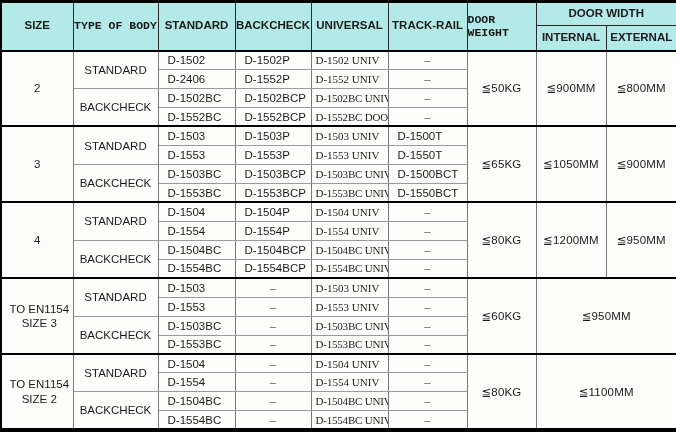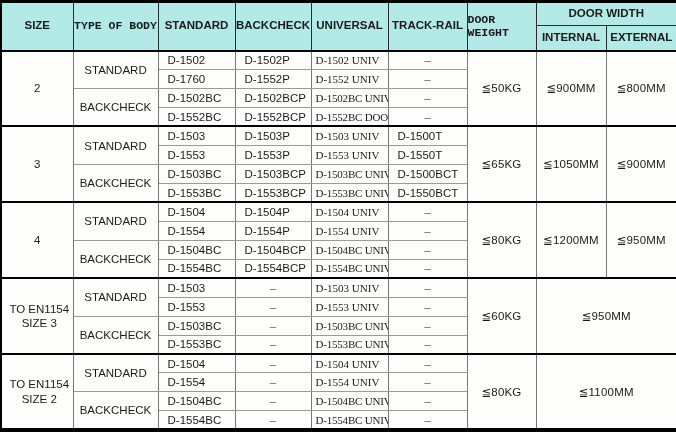--- a/index.html
+++ b/index.html
@@ -80,21 +80,21 @@
       <td class="type" rowspan="2">STANDARD</td>
       <td class="model">D-1502</td>
       <td class="model">D-1502P</td>
       <td class="model univ">D-1502 UNIV</td>
       <td class="model dash">–</td>
       <td class="meas" rowspan="4">≦50KG</td>
       <td class="meas" rowspan="4">≦900MM</td>
       <td class="meas" rowspan="4">≦800MM</td>
     </tr>
     <tr>
-      <td class="model">D-1760</td>
+      <td class="model">D-2406</td>
       <td class="model">D-1552P</td>
       <td class="model univ">D-1552 UNIV</td>
       <td class="model dash">–</td>
     </tr>
     <tr>
       <td class="type" rowspan="2">BACKCHECK</td>
       <td class="model">D-1502BC</td>
       <td class="model">D-1502BCP</td>
       <td class="model univ tight">D-1502BC UNIV</td>
       <td class="model dash">–</td>

